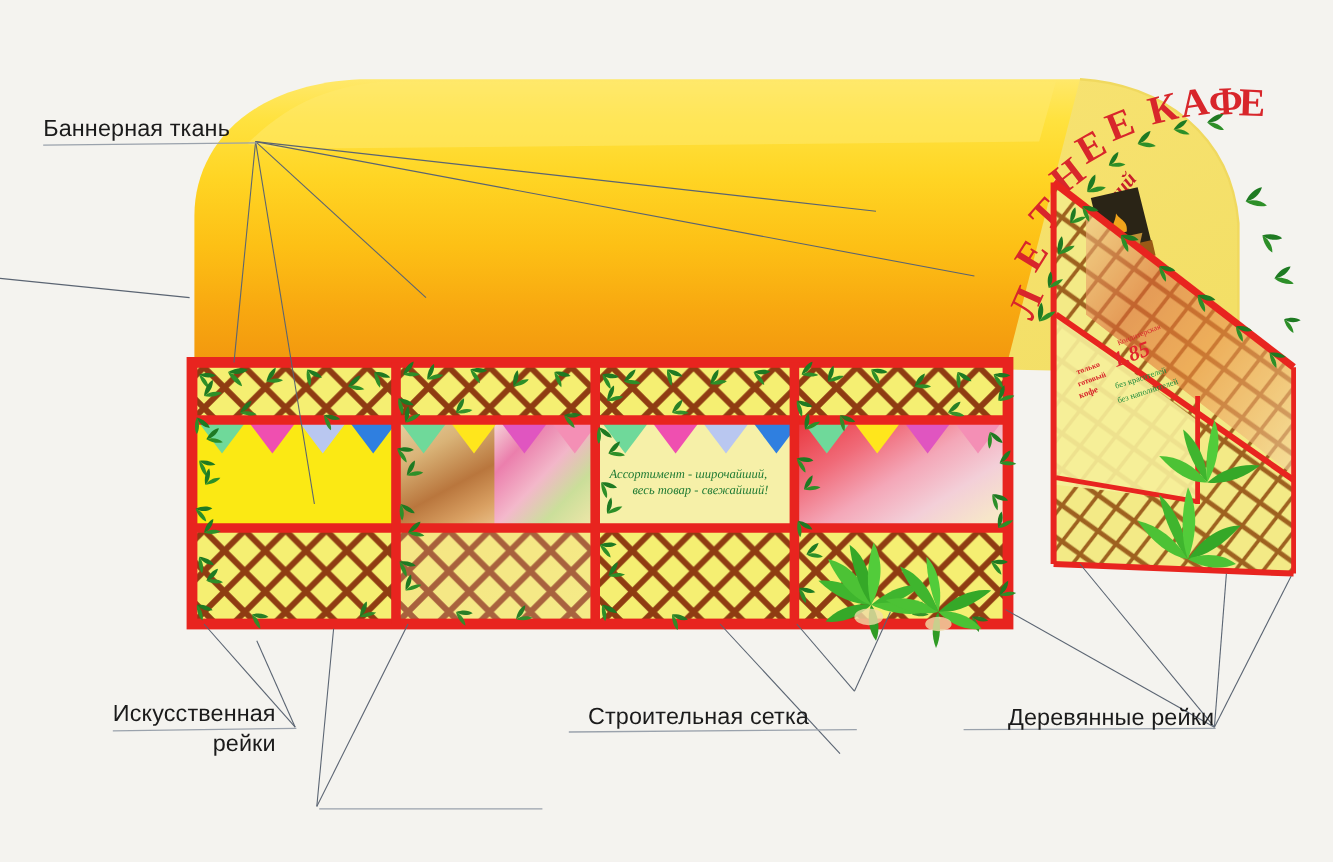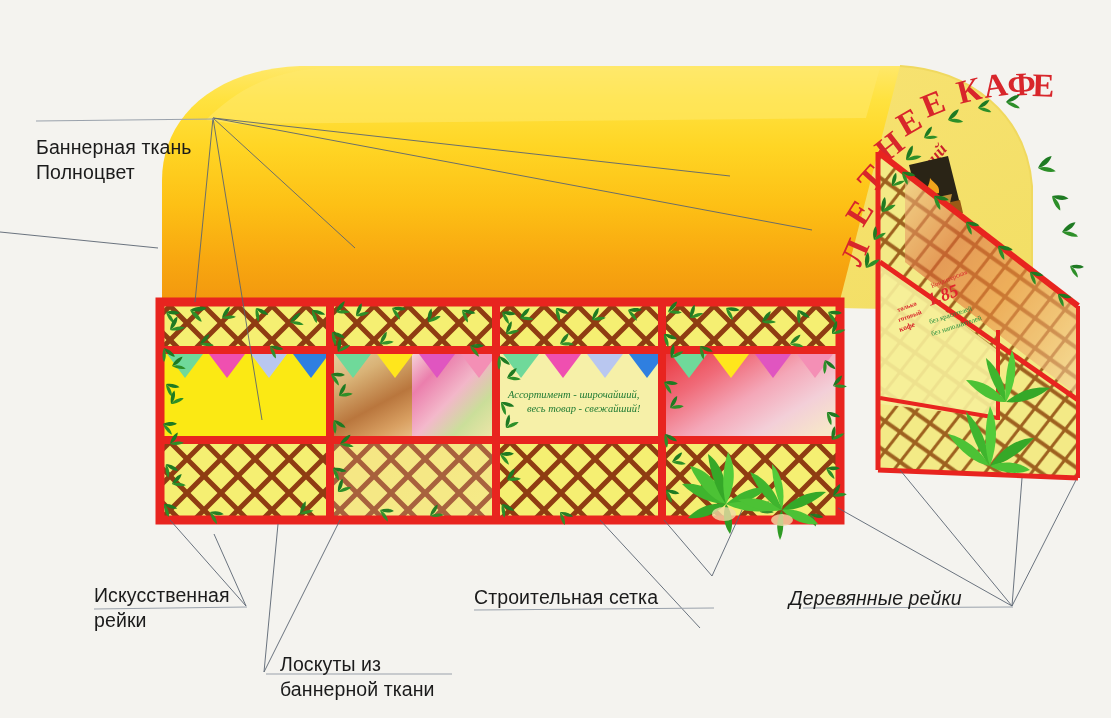--- a/index.html
+++ b/index.html
@@ -19,25 +19,25 @@
   .label {
     position: absolute;
     color: #1b1b1b;
     font-size: 19.5px;
     line-height: 25px;
     white-space: nowrap;
     letter-spacing: 0.1px;
   }
   .label .l1, .label .l2 { display: block; }
 
-  #lbl-banner   { left: 36px;  top: 95px; margin-top: 40px;  }
-  #lbl-green    { left: 94px;  top: 583px; }
+  #lbl-banner   { left: 36px;  top: 95px;  }
+  #lbl-green    { left: 94px;  top: 583px; text-align: right; }
   #lbl-patches  { left: 280px; top: 652px; }
-  #lbl-mesh     { left: 474px; top: 585px; text-align: center; }
-  #lbl-wood     { left: 789px; top: 586px; font-style: italic; }
+  #lbl-mesh     { left: 490px; top: 585px; text-align: center; }
+  #lbl-wood     { left: 840px; top: 586px; }
 </style>
 </head>
 <body>
 
 <div id="stage">
 
   <svg id="artwork" viewBox="0 0 1111 718">
     <defs>
       <linearGradient id="roofGrad" x1="0" y1="0" x2="0" y2="1">
         <stop offset="0%" stop-color="#ffe86a"></stop>
@@ -464,32 +464,27 @@
       <line x1="36" y1="121" x2="214" y2="119"></line>
       <line x1="94" y1="609" x2="247" y2="607"></line>
       <line x1="266" y1="674" x2="452" y2="674"></line>
       <line x1="474" y1="610" x2="714" y2="608"></line>
       <line x1="803" y1="608" x2="1013" y2="607"></line>
     </g>
   </svg>
 
   <div class="label" id="lbl-banner">
     <span class="l1">Баннерная ткань</span>
-    <span class="l2">Полноцвет</span>
   </div>
 
   <div class="label" id="lbl-green">
     <span class="l1">Искусственная</span>
     <span class="l2">рейки</span>
   </div>
 
-  <div class="label" id="lbl-patches">
-    <span class="l1">Лоскуты из</span>
-    <span class="l2">баннерной ткани</span>
-  </div>
 
   <div class="label" id="lbl-mesh">
     <span class="l1">Строительная сетка</span>
   </div>
 
   <div class="label" id="lbl-wood">
     <span class="l1">Деревянные рейки</span>
   </div>
 
 </div>

